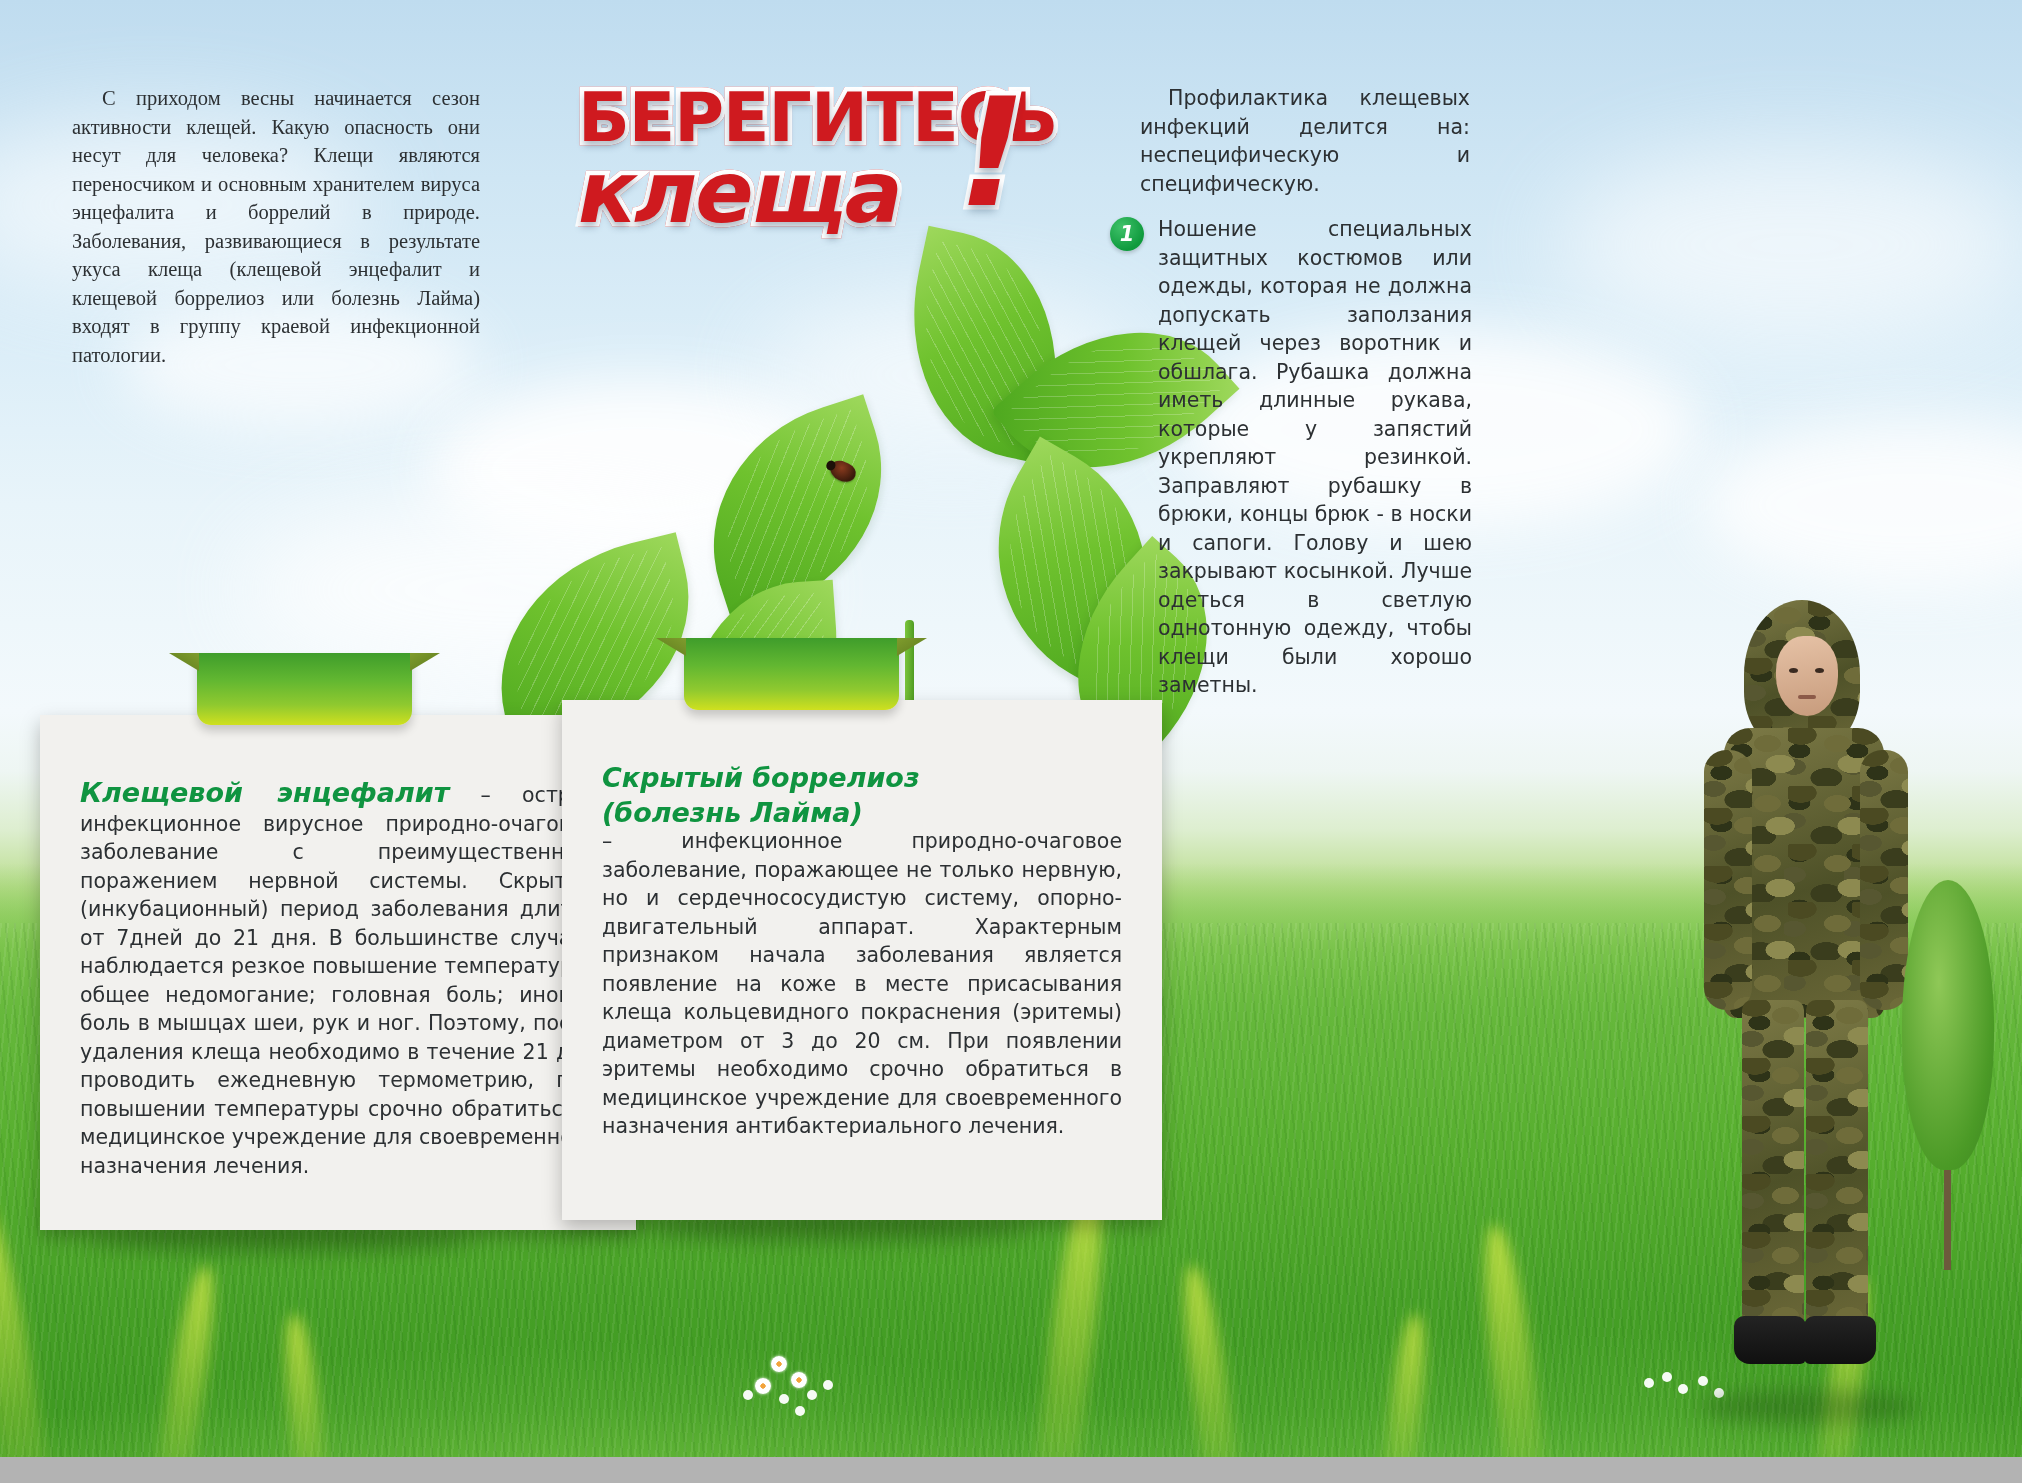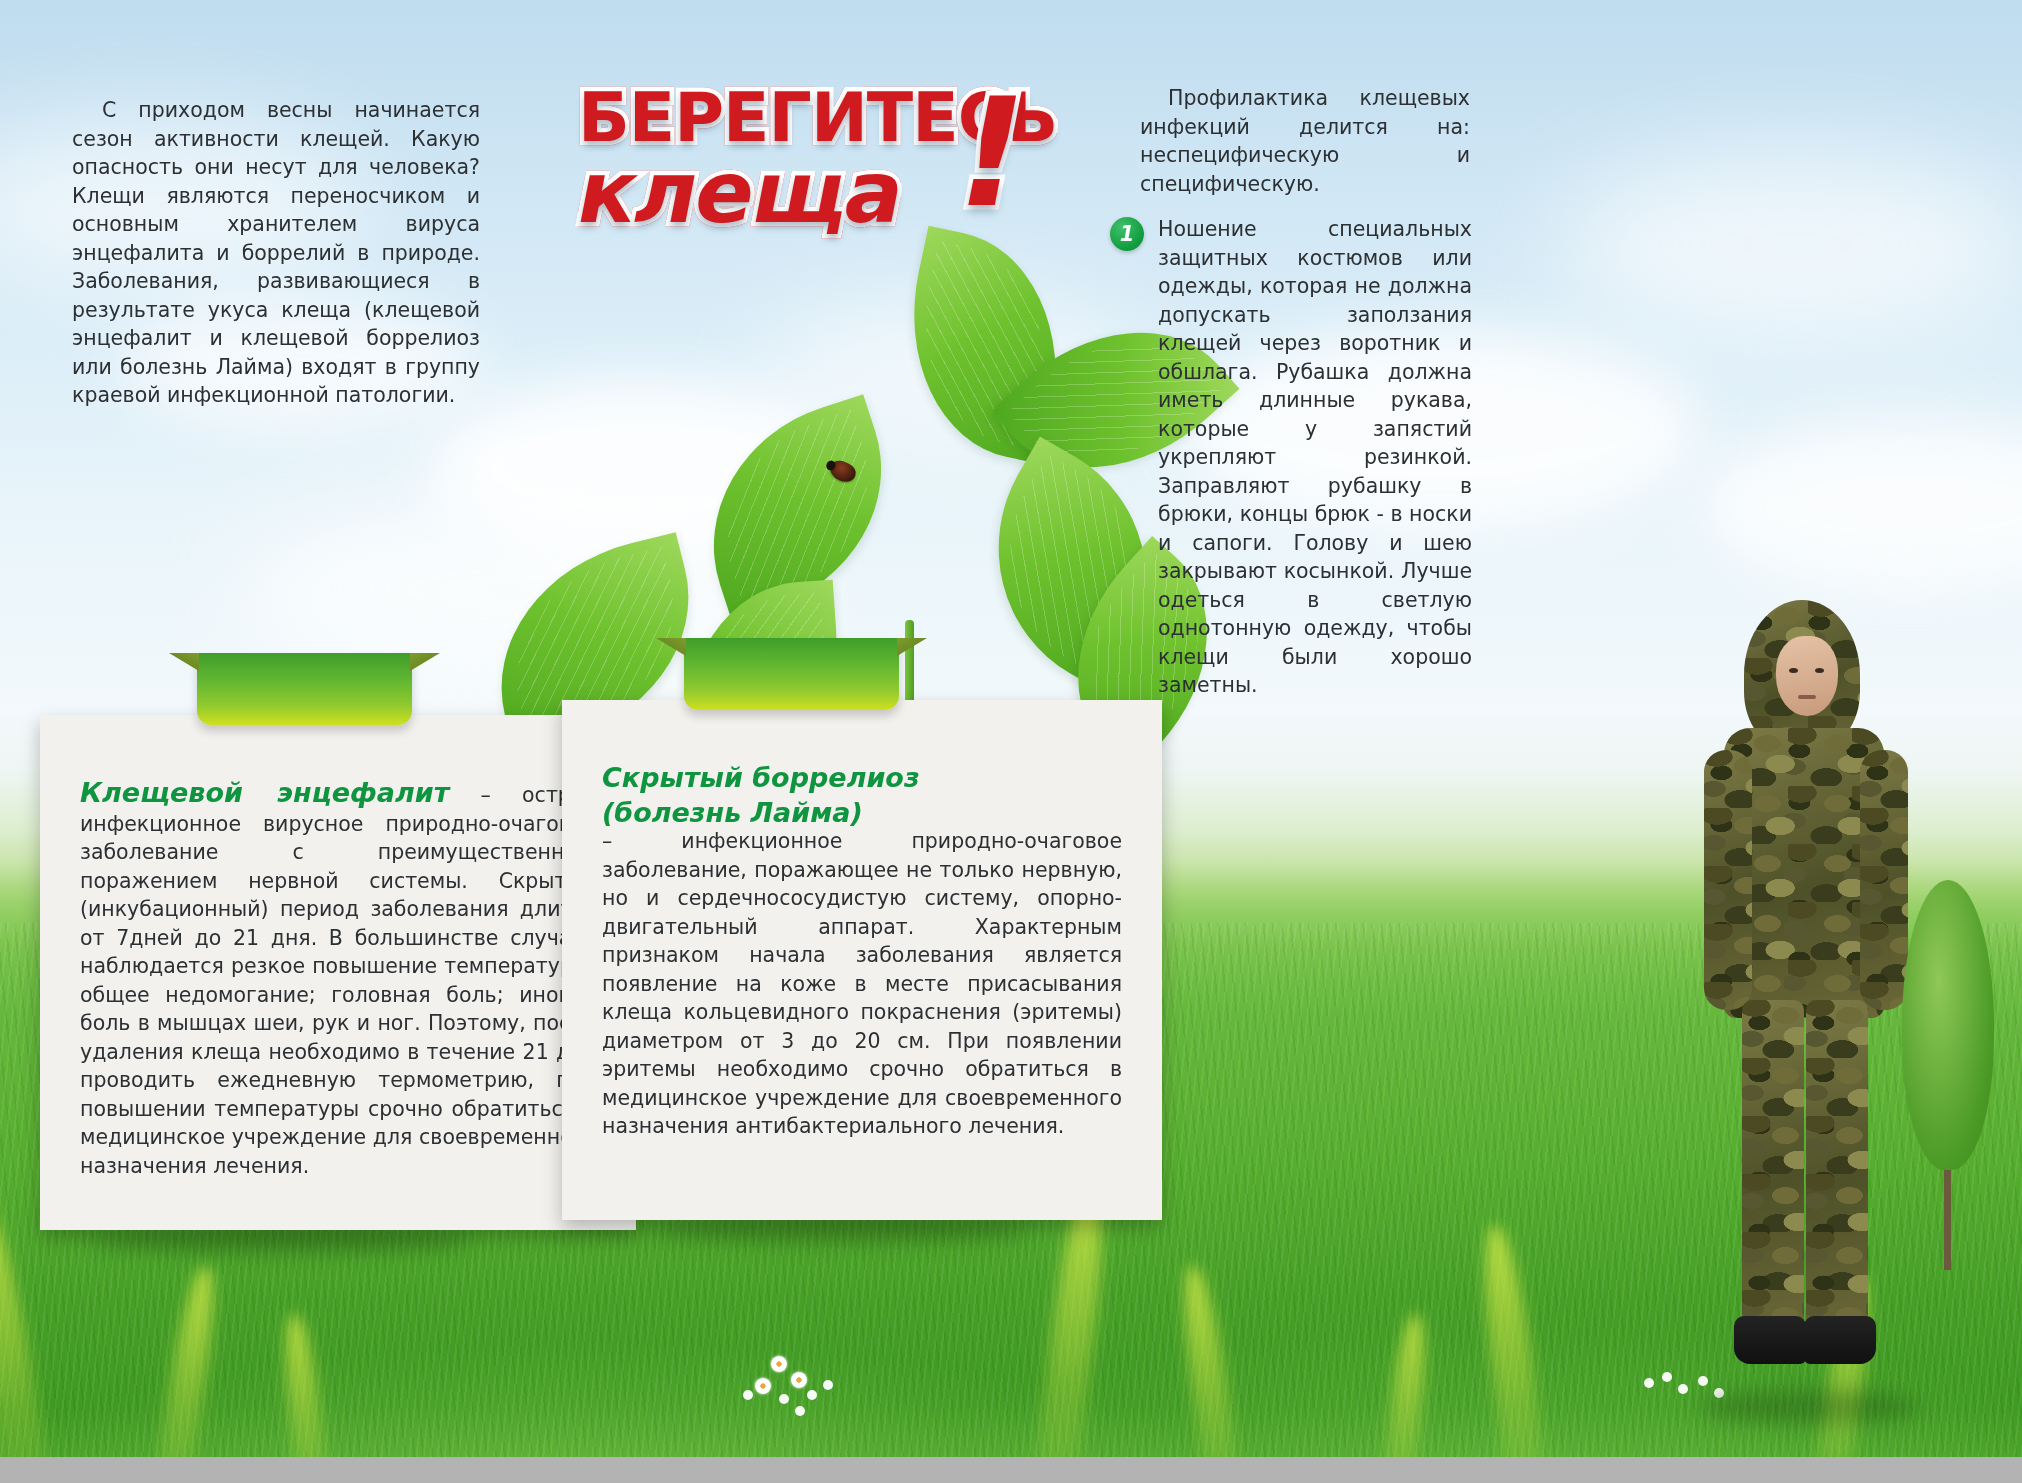--- a/index.html
+++ b/index.html
@@ -32,21 +32,21 @@
   }
   .blade{position:absolute;bottom:-30px;background:linear-gradient(to top,rgba(190,225,60,.0),rgba(205,230,70,.85));filter:blur(7px);transform-origin:bottom center;border-radius:50% 50% 0 0;}
   .bottombar{position:absolute;left:0;right:0;bottom:0;height:26px;background:#b3b3b3;}
   .daisyGrp{position:absolute;filter:blur(.4px);}
   .daisy{position:absolute;width:16px;height:16px;border-radius:50%;background:radial-gradient(circle,#f2a33c 0 22%,#ffffff 24% 100%);box-shadow:0 0 3px rgba(255,255,255,.9);}
   .daisySm{position:absolute;width:10px;height:10px;border-radius:50%;background:#fff;opacity:.95;}
   
   .col{position:absolute;color:#2c3033;font-size:20.5px;line-height:28.5px;text-align:justify;}
   .col p{margin:0 0 24px 0;text-indent:30px;}
   .col p:last-child{margin-bottom:0;}
-  #left-col{left:72px;top:96px;width:408px;}
+  #left-col{left:72px;top:84px;width:408px;font-family:Liberation Serif, serif;}
   #right-col{left:1140px;top:84px;width:330px;}
   #right-col p{text-indent:28px;}
   
   .title{position:absolute;left:560px;top:34px;width:470px;height:190px;}
   .t1,.t2{
     position:absolute;font-weight:bold;
     color:#cf1a1f;
     -webkit-text-stroke:9px #ffffff;
     paint-order:stroke fill;
     text-shadow:0 5px 7px rgba(30,60,90,.35);

